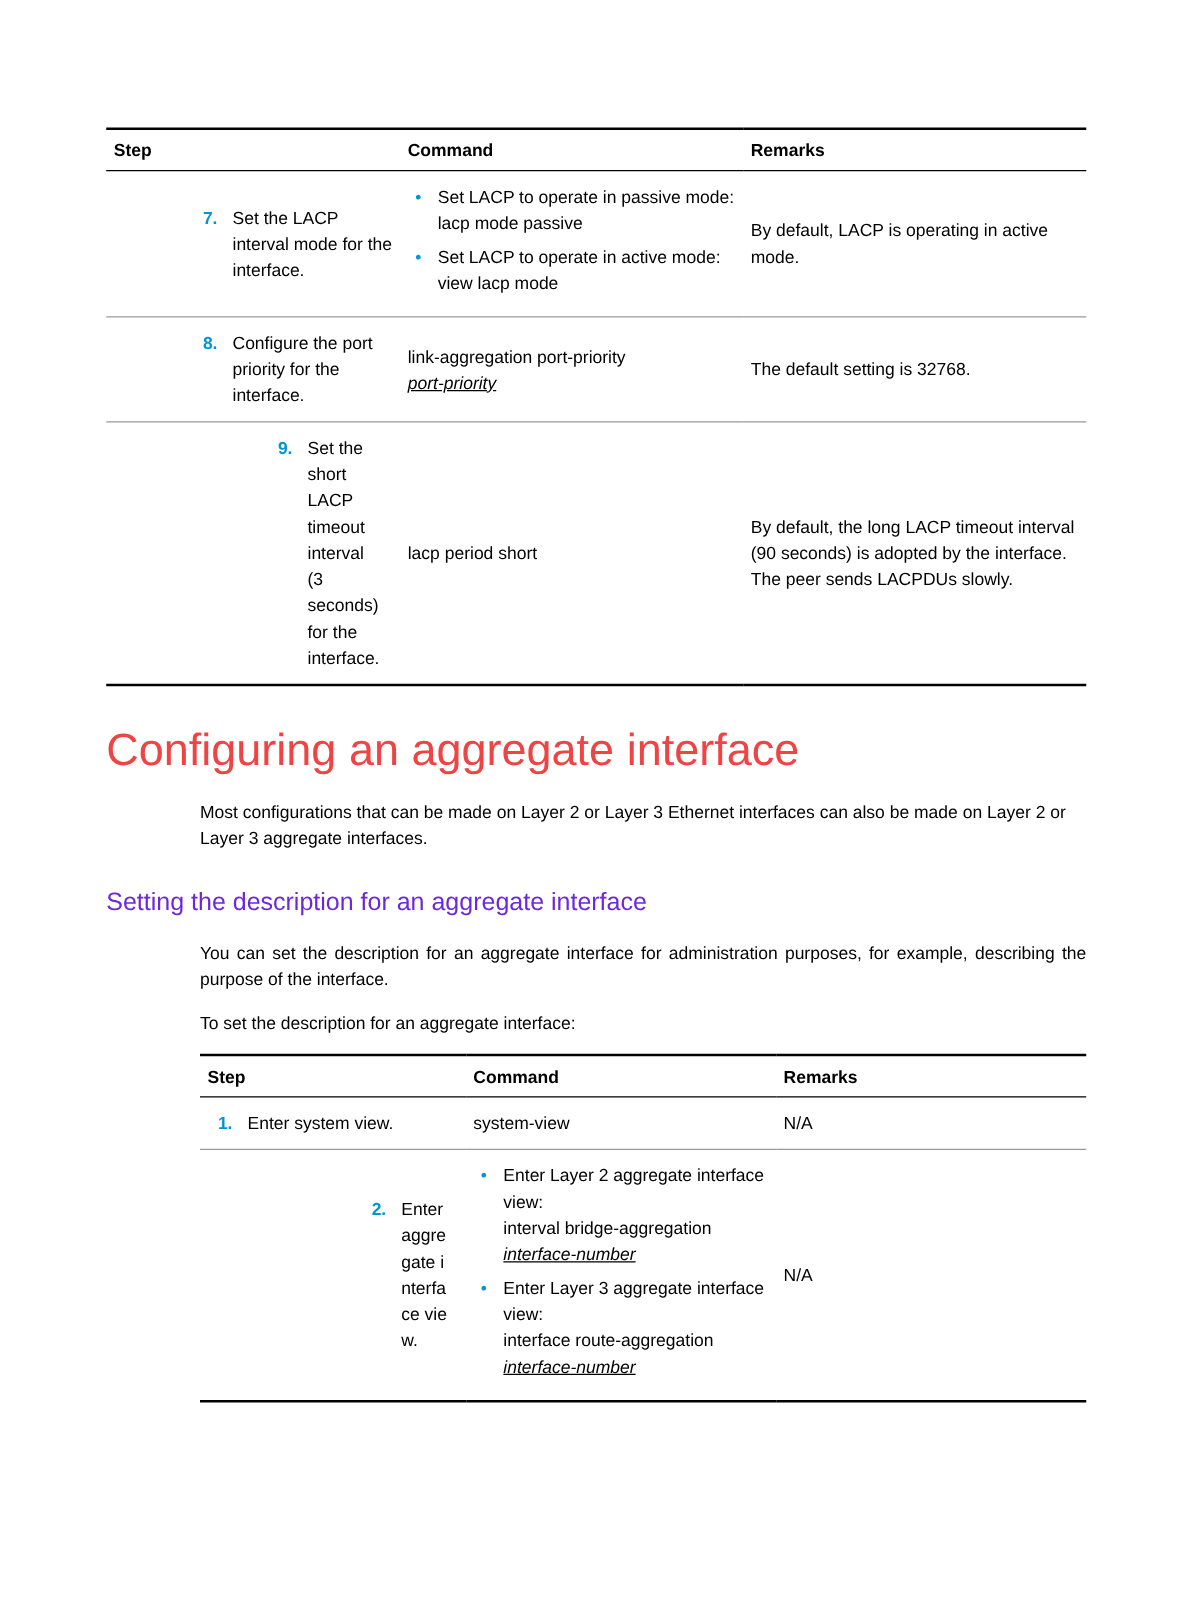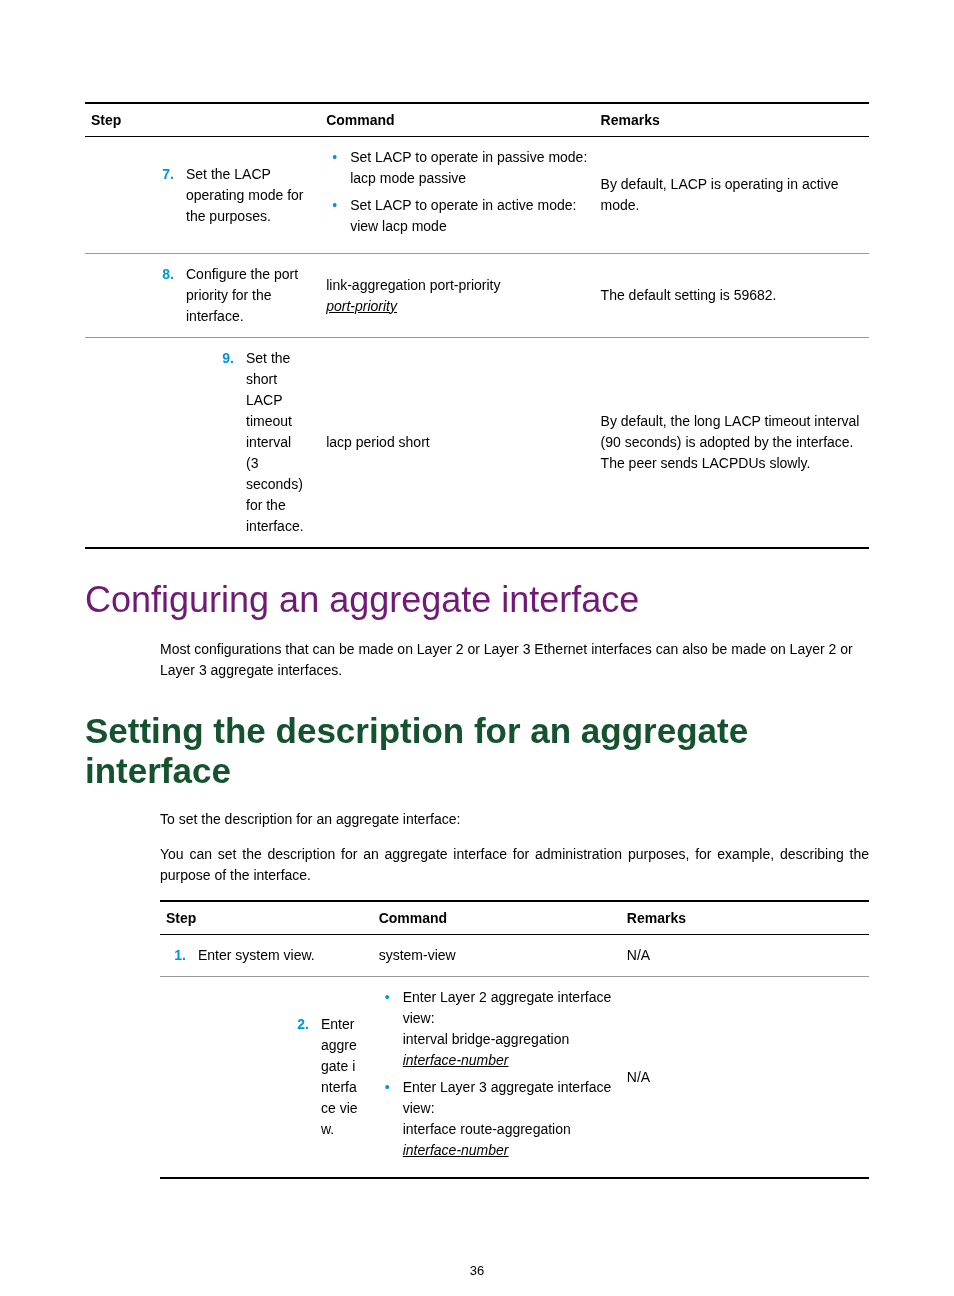--- a/index.html
+++ b/index.html
@@ -74,28 +74,28 @@
     content: "•";
     color: #0096d6;
     position: absolute;
     left: 6px;
     top: 0;
     font-size: 14px;
   }
   h1 {
     font-size: 36px;
     font-weight: normal;
-    color: #701a75;
+    color: #ef4444;
     margin: 30px 0 18px 0;
     font-family: Arial, Helvetica, sans-serif;
   }
   h2 {
-    font-size: 35px;
-    font-weight: bold;
-    color: #14532d;
+    font-size: 20px;
+    font-weight: normal;
+    color: #6d28d9;
     margin: 30px 0 18px 0;
   }
   p.body {
     margin: 0 0 14px 75px;
     line-height: 1.5;
   }
   p.body.justify { text-align: justify; }
   .page-num {
     position: absolute;
     bottom: 30px;
@@ -119,21 +119,21 @@
         <th class="cmd-col">Command</th>
         <th class="rem-col">Remarks</th>
       </tr>
     </thead>
     <tbody>
 
       <tr>
         <td>
           <div class="step-cell indent1">
             <span class="num-span">7.</span>
-            <span class="step-text">Set the LACP operating mode for the purposes.</span>
+            <span class="step-text">Set the LACP interval mode for the interface.</span>
           </div>
         </td>
         <td>
           <ul class="cmd-list">
             <li>
               <span>Set LACP to operate in passive mode:</span><br>
               <span class="bold">lacp mode passive</span>
             </li>
             <li>
               <span>Set LACP to operate in active mode:</span><br>
@@ -148,21 +148,21 @@
         <td>
           <div class="step-cell indent1">
             <span class="num-span">8.</span>
             <span class="step-text">Configure the port priority for the interface.</span>
           </div>
         </td>
         <td>
           <span class="bold">link-aggregation port-priority</span><br>
           <span class="italic">port-priority</span>
         </td>
-        <td>The default setting is 59682.</td>
+        <td>The default setting is 32768.</td>
       </tr>
 
       <tr class="last">
         <td>
           <div class="step-cell indent2">
             <span class="num-span">9.</span>
             <span class="step-text narrow">Set the short LACP timeout interval (3 seconds) for the interface.</span>
           </div>
         </td>
         <td>
@@ -170,22 +170,22 @@
         </td>
         <td>By default, the long LACP timeout interval (90 seconds) is adopted by the interface. The peer sends LACPDUs slowly.</td>
       </tr>
     </tbody>
   </table>
 
   <h1>Configuring an aggregate interface</h1>
   <p class="body">Most configurations that can be made on Layer 2 or Layer 3 Ethernet interfaces can also be made on Layer 2 or Layer 3 aggregate interfaces.</p>
 
   <h2>Setting the description for an aggregate interface</h2>
+  <p class="body justify">You can set the description for an aggregate interface for administration purposes, for example, describing the purpose of the interface.</p>
   <p class="body">To set the description for an aggregate interface:</p>
-  <p class="body justify">You can set the description for an aggregate interface for administration purposes, for example, describing the purpose of the interface.</p>
 
   <table style="margin-left:75px; width:calc(100% - 75px);">
     <thead>
       <tr>
         <th class="step-col">Step</th>
         <th class="cmd-col">Command</th>
         <th class="rem-col">Remarks</th>
       </tr>
     </thead>
     <tbody>
@@ -222,14 +222,13 @@
               <span class="bold">interface route-aggregation</span><br>
               <span class="italic">interface-number</span>
             </li>
           </ul>
         </td>
         <td>N/A</td>
       </tr>
     </tbody>
   </table>
 
-  <div class="page-num">36</div>
 </div>
 
 </body></html>

